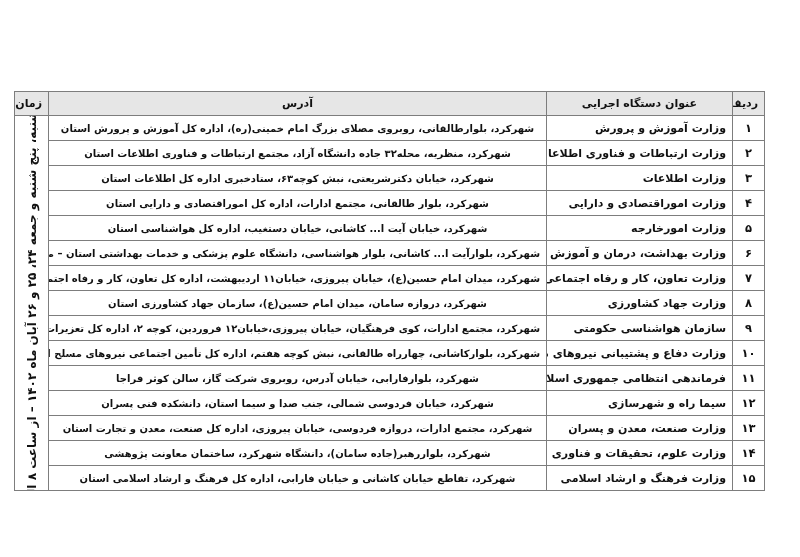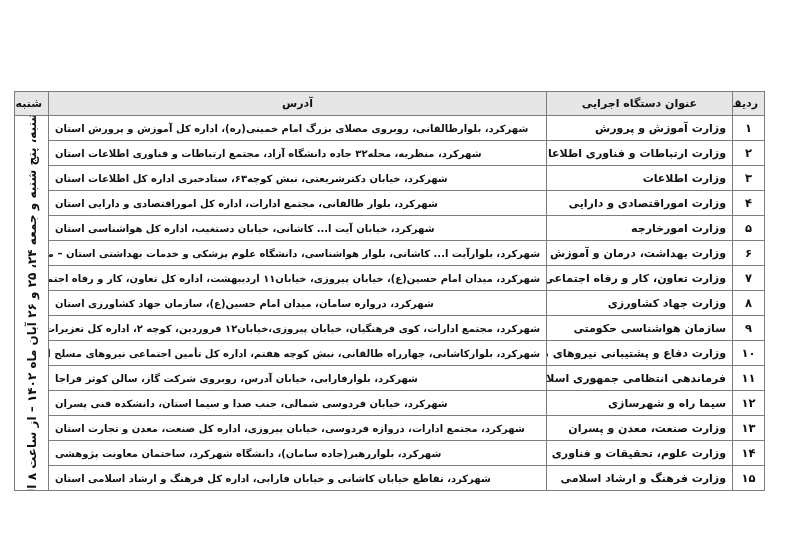--- a/index.html
+++ b/index.html
@@ -16,21 +16,21 @@
   th, td {
     border: 1px solid #7d7d7d; padding: 0 6px; white-space: nowrap; overflow: hidden;
     font-weight: bold;
   }
   th {
     background: #e6e6e6; height: 23px; font-size: 11px; text-align: center;
   }
   td { height: 24px; font-size: 10.5px; }
   td.num { text-align: center; font-size: 11.5px; }
   td.org { font-size: 11px; }
-  td.addr { text-align: left; font-size: 10px; }
+  td.addr { text-align: center; font-size: 10px; }
   td.time { padding: 0; position: relative; }
   .time-text {
     position: absolute; left: 50%; top: 50%;
     transform: translate(-50%, -50%) rotate(-90deg);
     white-space: nowrap; font-size: 12px; font-weight: bold; direction: rtl;
   }
   col.c-num { width: 32px; }
   col.c-org { width: 186px; }
   col.c-addr { width: 498px; }
   col.c-time { width: 34px; }
@@ -44,21 +44,21 @@
       <col class="c-num">
         <col class="c-org">
         <col class="c-addr">
         <col class="c-time">
     </colgroup>
     <thead>
       <tr>
         <th>ردیف</th>
         <th>عنوان دستگاه اجرایی</th>
         <th>آدرس</th>
-        <th>شنبه</th>
+        <th>زمان</th>
       </tr>
     </thead>
     <tbody>
       <tr>
         <td class="num">۱</td>
         <td class="org">وزارت آموزش و پرورش</td>
         <td class="addr">شهرکرد، بلوارطالقانی، روبروی مصلای بزرگ امام خمینی(ره)، اداره کل آموزش و پرورش استان</td>
         <td class="time" rowspan="15">
           <div class="time-text">چهارشنبه، پنج شنبه و جمعه ۲۴، ۲۵ و ۲۶ آبان ماه ۱۴۰۲ – از ساعت ۸ الی ۱۸</div>
         </td>

